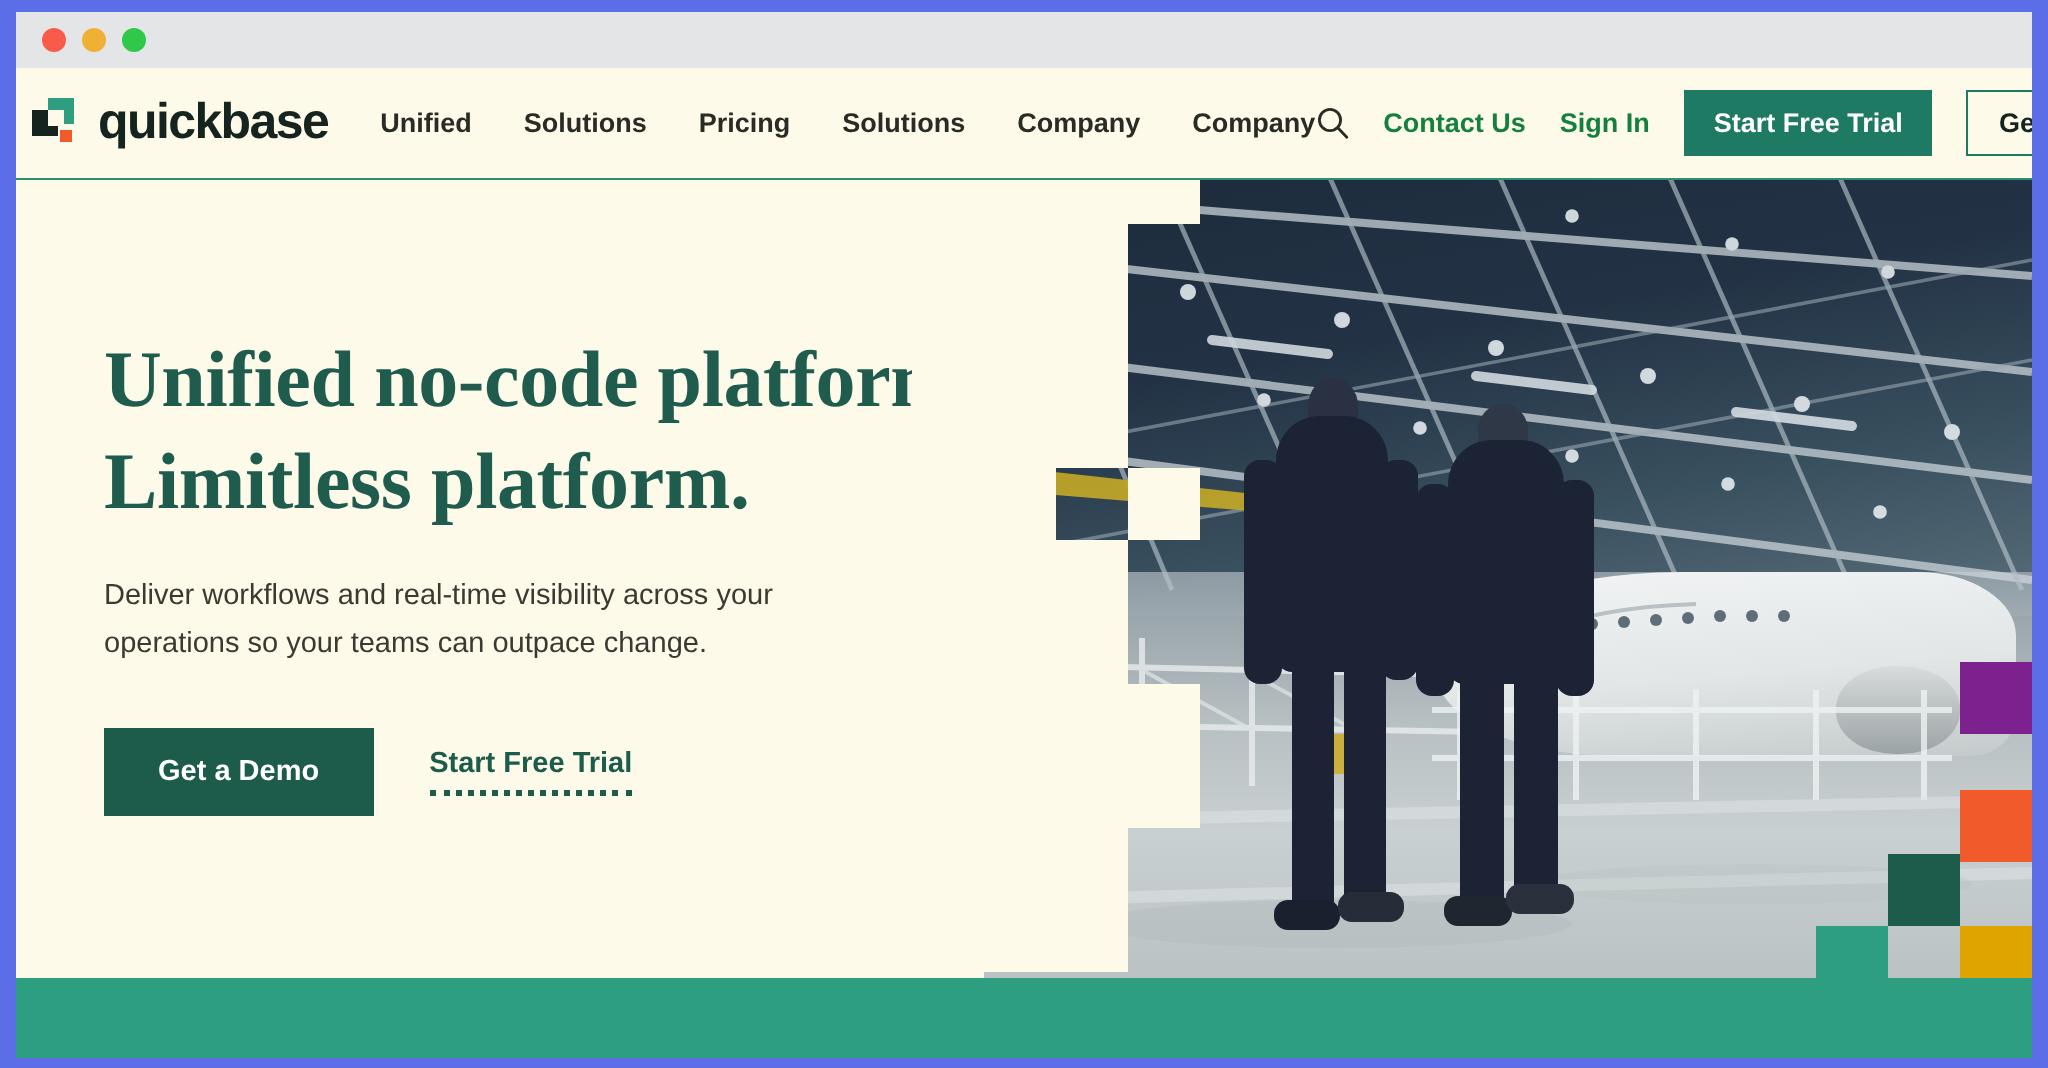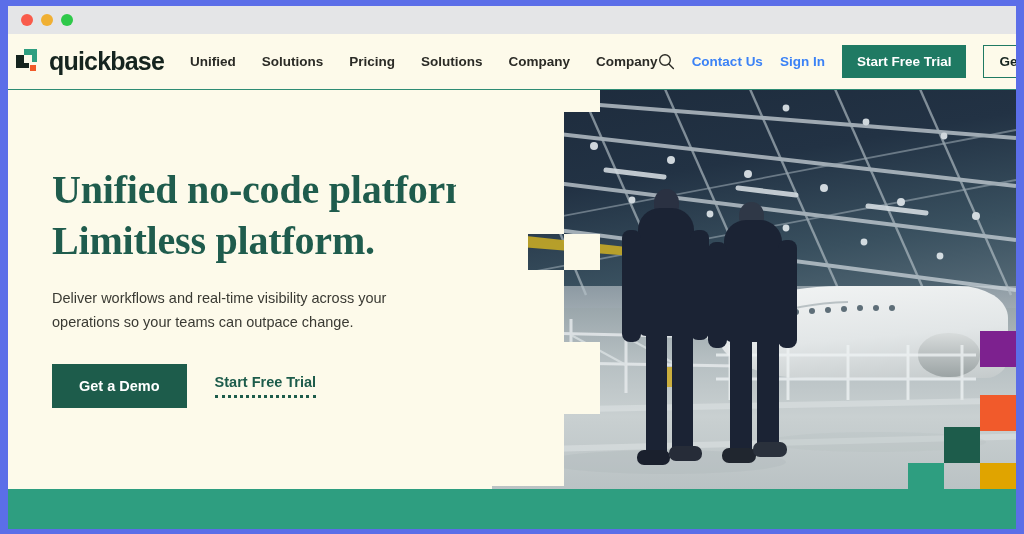--- a/index.html
+++ b/index.html
@@ -79,21 +79,21 @@
     font-size: 13.5px; color: #2b2b26; font-weight: 600;
     cursor: pointer; white-space: nowrap;
   }
 
   .nav-right {
     margin-left: auto;
     display: flex; align-items: center; gap: 17px;
   }
   .search-icon { cursor: pointer; display: flex; }
   .nav-action {
-    font-size: 13.5px; color: #3b82f6; font-weight: 600;
+    font-size: 13.5px; color: #15803d; font-weight: 600;
     cursor: pointer; white-space: nowrap;
   }
   .btn-filled {
     background: #1f7a63; color: #ffffff;
     font-size: 13.5px; font-weight: 700;
     padding: 9px 15px; cursor: pointer; white-space: nowrap;
   }
   .btn-outline {
     background: transparent; color: #15241f;
     border: 1.5px solid #1f7a63;

